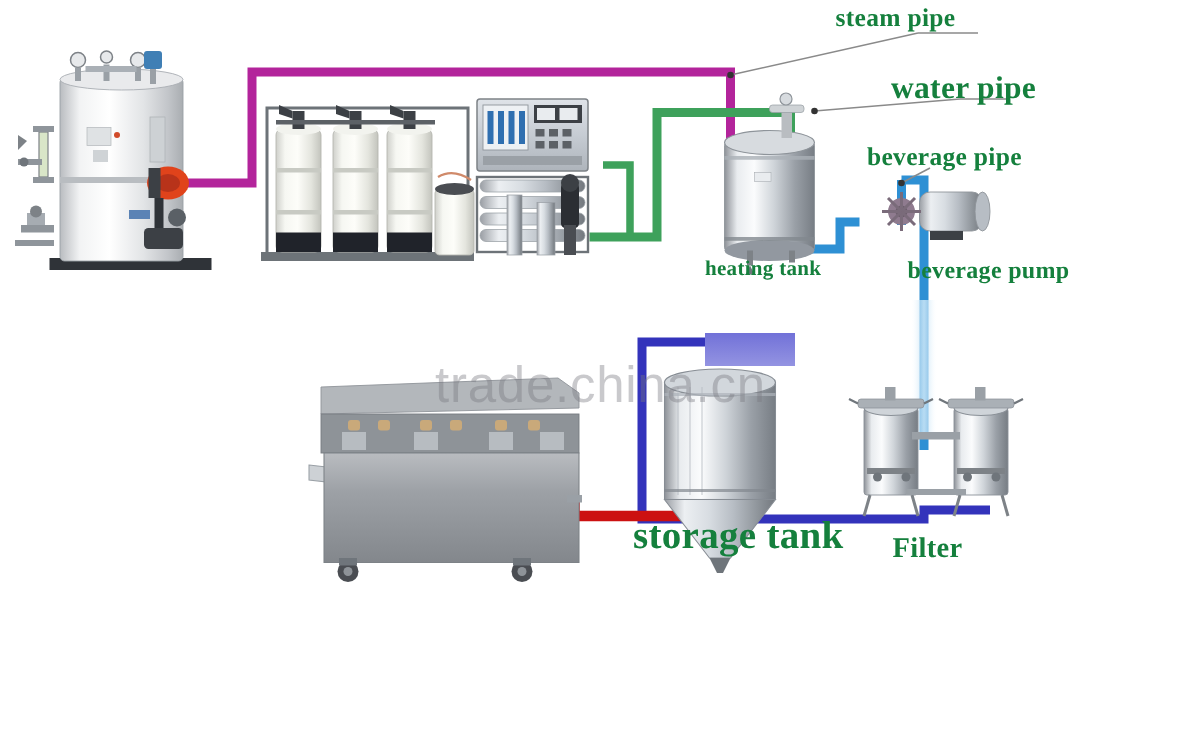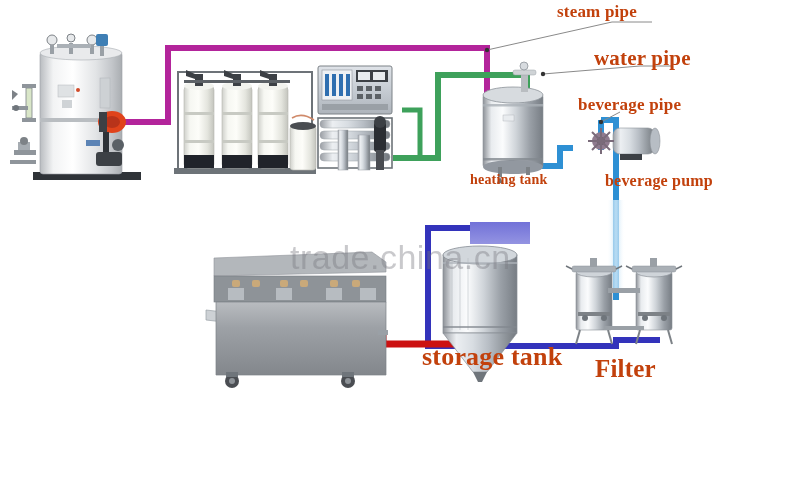--- a/index.html
+++ b/index.html
@@ -1,20 +1,20 @@
 <!DOCTYPE html>
 <html><head>
 <meta charset="utf-8">
 <style>
   html,body{margin:0;padding:0;background:#fff;}
   body{width:800px;height:500px;overflow:hidden;
        font-family:"Liberation Serif","DejaVu Serif",serif;}
   #stage{position:relative;width:800px;height:500px;background:#ffffff;}
   .lbl{position:absolute;font-family:"Liberation Serif","DejaVu Serif",serif;
-       font-weight:bold;color:#c2410c;white-space:nowrap;letter-spacing:.2px;}
+       font-weight:bold;color:#15803d;white-space:nowrap;letter-spacing:.2px;}
   .wm{position:absolute;font-family:"Liberation Sans","DejaVu Sans",sans-serif;
       font-size:34px;color:rgba(120,120,128,0.40);letter-spacing:.5px;
       font-weight:400;user-select:none;}
   svg{position:absolute;left:0;top:0;}
 </style>
 </head>
 <body>
 
 <div id="stage">
 
@@ -362,17 +362,17 @@
     <circle cx="601" cy="122" r="2.2" fill="#333" stroke="none"></circle>
   </g>
 </svg>
 
 <div class="lbl" style="left:557px;top:2px;font-size:17px;">steam pipe</div>
 <div class="lbl" style="left:594px;top:46px;font-size:21px;">water pipe</div>
 <div class="lbl" style="left:578px;top:95px;font-size:17px;">beverage pipe</div>
 <div class="lbl" style="left:470px;top:172px;font-size:14px;">heating tank</div>
 <div class="lbl" style="left:605px;top:172px;font-size:16px;">beverage pump</div>
 <div class="lbl" style="left:422px;top:342px;font-size:26px;">storage tank</div>
-<div class="lbl" style="left:595px;top:355px;font-size:25px;">Filter</div>
+<div class="lbl" style="left:595px;top:355px;font-size:19px;">Filter</div>
 
 <div class="wm" style="left:290px;top:238px;">trade.china.cn</div>
 
 </div>
 
 </body></html>

